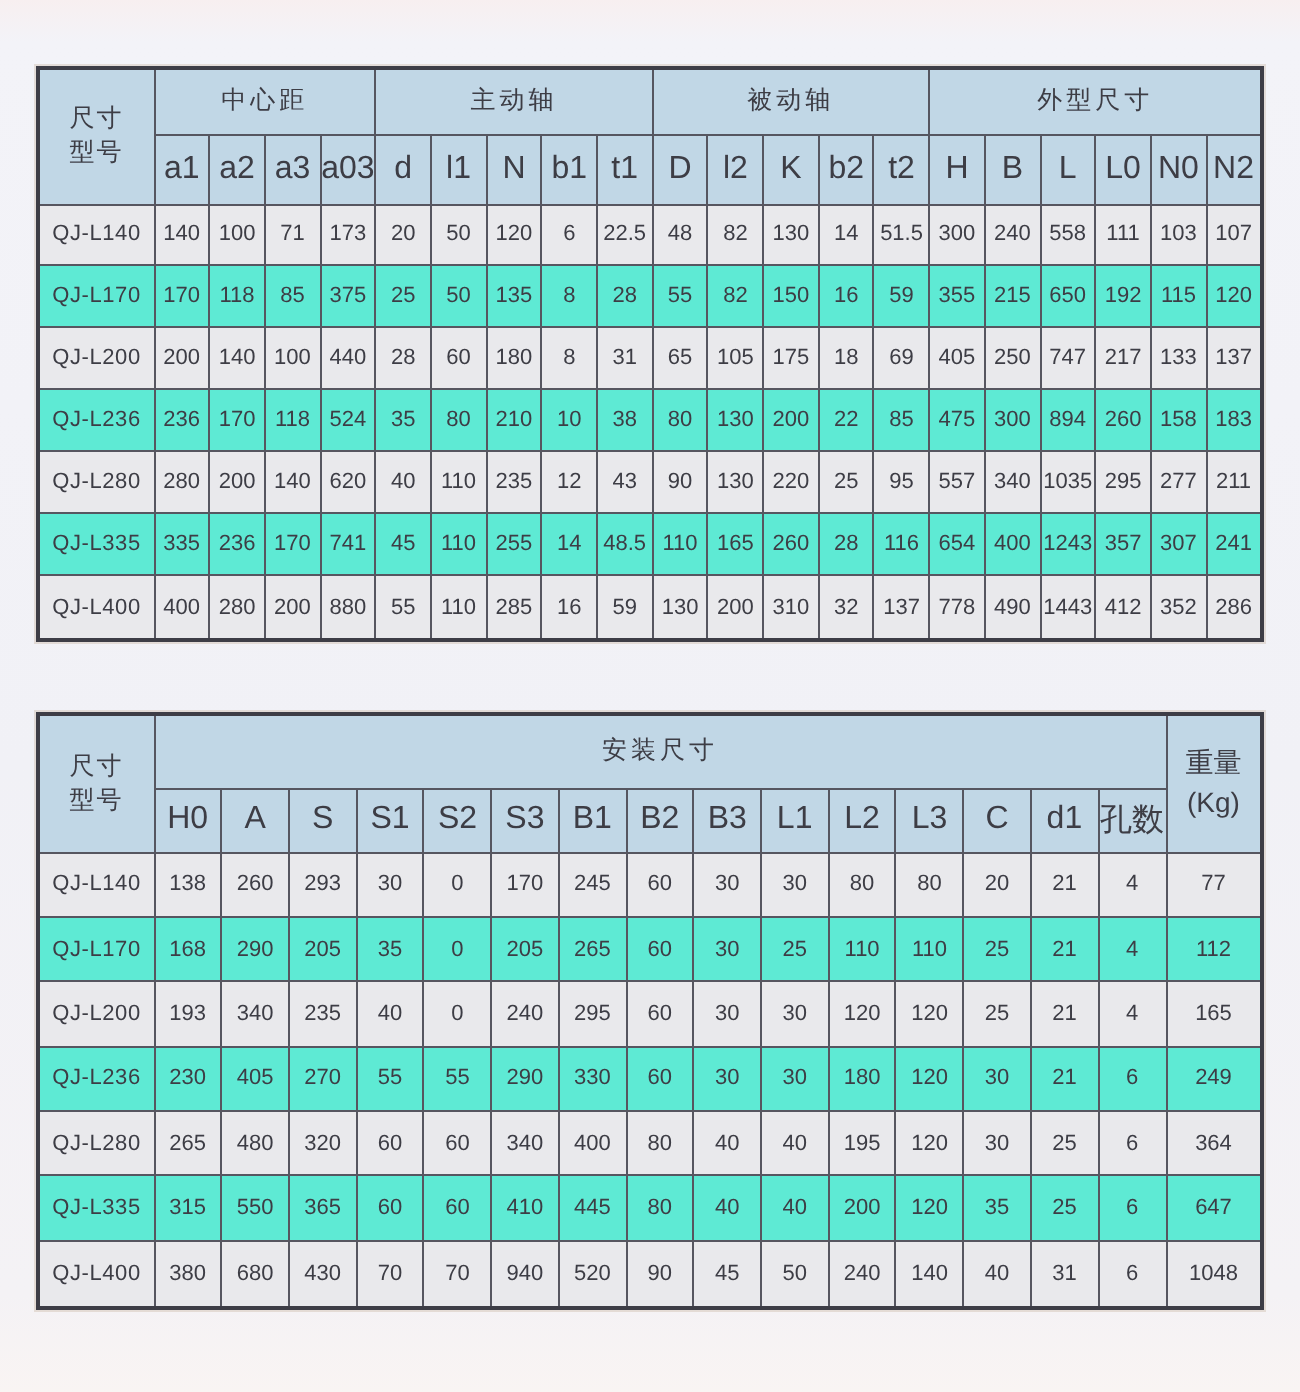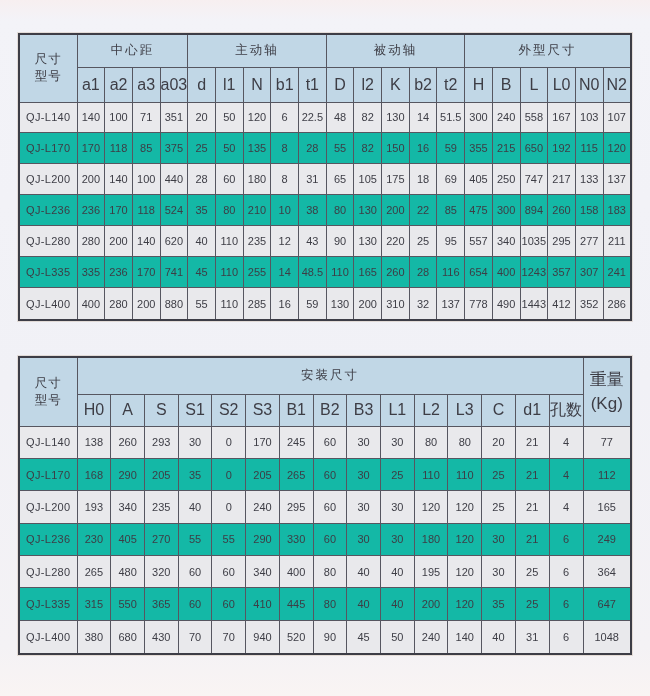--- a/index.html
+++ b/index.html
@@ -25,25 +25,25 @@
     text-align:center;
     vertical-align:middle;
     padding:0;
     font-weight:normal;
     overflow:hidden;
   }
   thead th{background:#c1d7e6;}
   th.group{font-size:12.5px;letter-spacing:2px;}
   th.corner{font-size:12.5px;white-space:pre-line;line-height:1.35;letter-spacing:1px;}
   th.sub{font-size:16px;}
-  th.weight{font-size:17px;white-space:pre-line;line-height:1.4;}
+  th.weight{font-size:14px;white-space:pre-line;line-height:1.4;}
   td{font-size:11px;}
   td.model{font-size:11px;letter-spacing:.3px;}
   tr.row-light{background:#e9e9ec;border-radius:11px;}
-  tr.row-blue{background:#14b8a6;}
+  tr.row-blue{background:#5eead4;}
   #t1 thead tr.h1{height:33px;}
   #t1 thead tr.h2{height:35px;}
   #t2 thead tr.h1{height:37px;}
   #t2 thead tr.h2{height:32px;}
 </style>
 </head>
 <body>
 
 <div class="page">
   <table class="spec" id="t1">
@@ -101,35 +101,35 @@
           <th class="sub">N0</th>
           <th class="sub">N2</th>
         </tr>
       </thead>
       <tbody>
         <tr class="row-light">
           <td class="model">QJ-L140</td>
           <td>140</td>
           <td>100</td>
           <td>71</td>
-          <td>351</td>
+          <td>173</td>
           <td>20</td>
           <td>50</td>
           <td>120</td>
           <td>6</td>
           <td>22.5</td>
           <td>48</td>
           <td>82</td>
           <td>130</td>
           <td>14</td>
           <td>51.5</td>
           <td>300</td>
           <td>240</td>
           <td>558</td>
-          <td>167</td>
+          <td>111</td>
           <td>103</td>
           <td>107</td>
         </tr>
         <tr class="row-blue">
           <td class="model">QJ-L170</td>
           <td>170</td>
           <td>118</td>
           <td>85</td>
           <td>375</td>
           <td>25</td>

